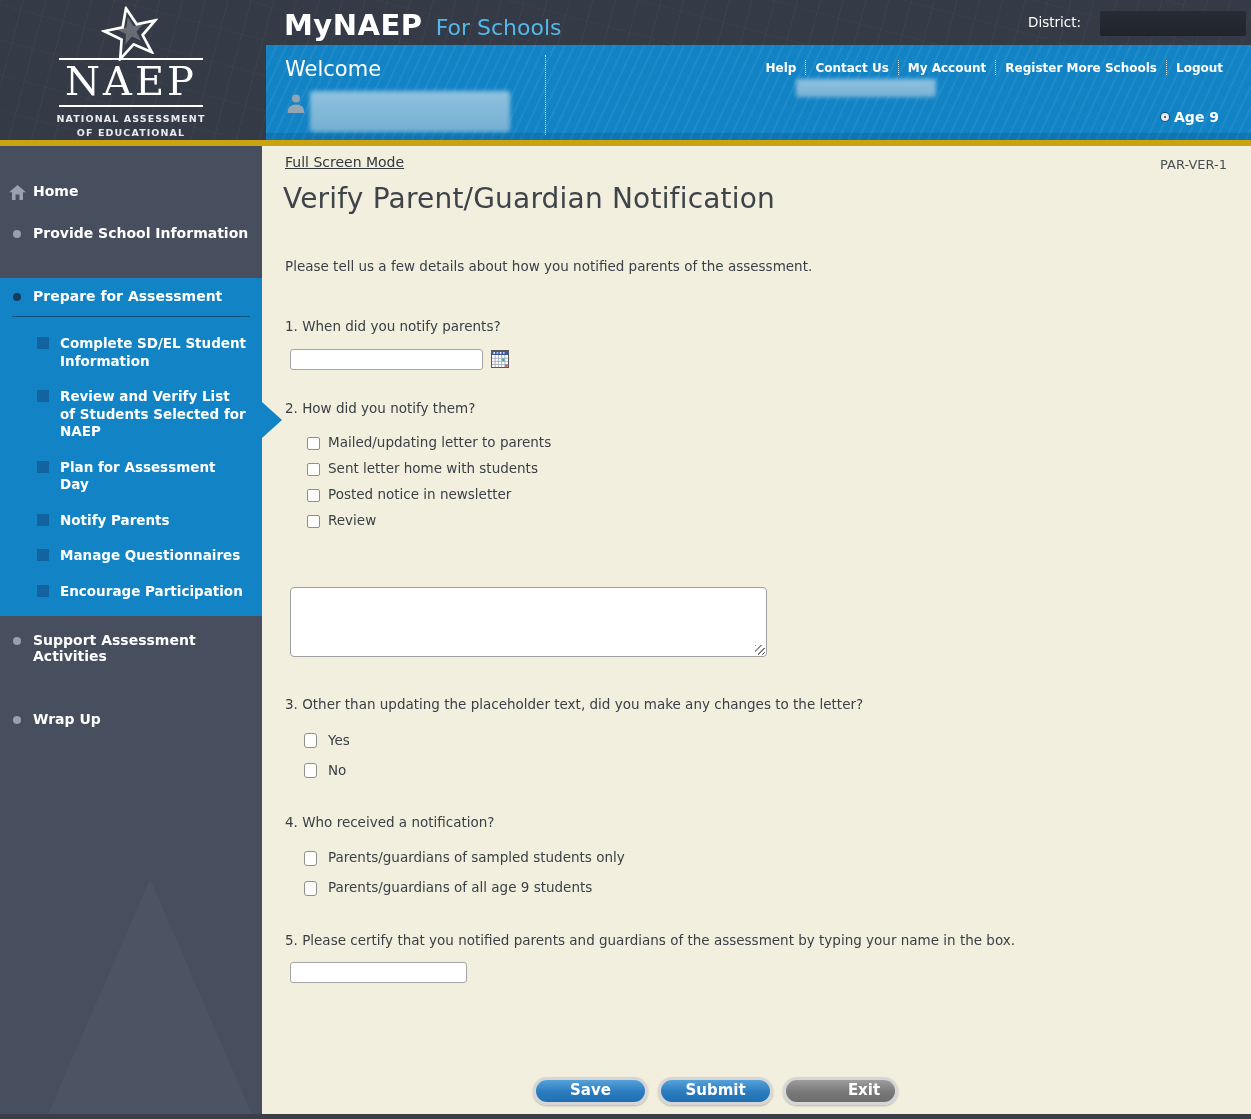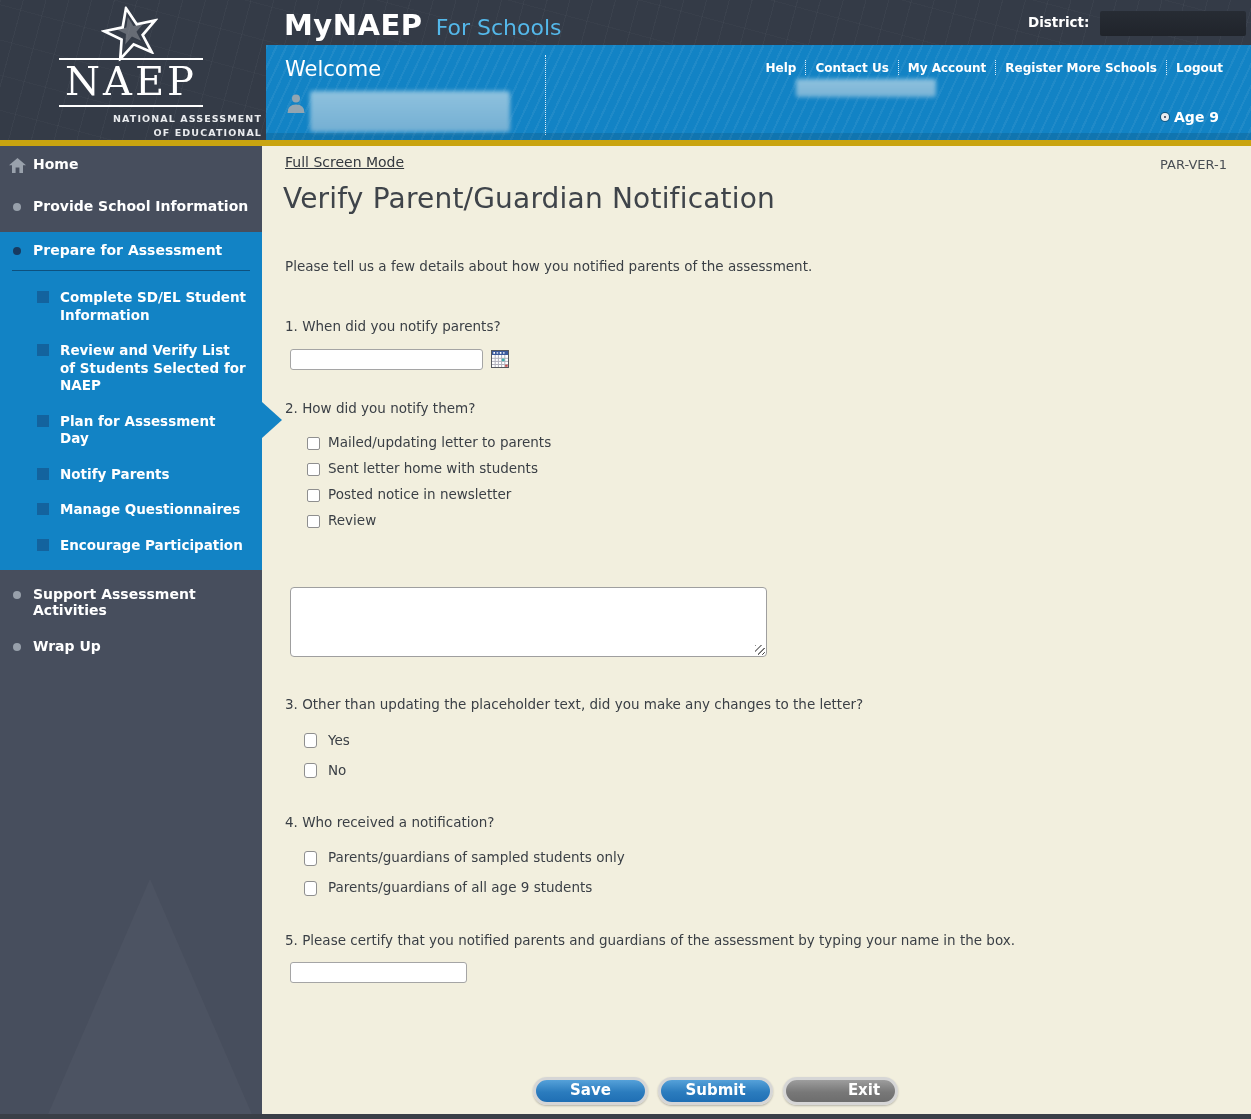--- a/index.html
+++ b/index.html
@@ -20,27 +20,27 @@
       repeating-linear-gradient(105deg, rgba(255,255,255,.03) 0 1px, transparent 1px 22px),
       repeating-linear-gradient(15deg, rgba(255,255,255,.02) 0 1px, transparent 1px 34px);
   }
   #logo-panel { position:absolute; left:0; top:0; width:262px; height:140px; text-align:center; }
   .star-wrap { margin-top:6px; }
   .naep-word {
     display:inline-block; color:#fff; font-family:"DejaVu Serif","Liberation Serif",serif;
     font-size:40px; letter-spacing:3px; line-height:1.02; padding:1px 6px 3px 6px;
     border-top:2px solid #fff; border-bottom:2px solid #fff; margin-top:-4px;
   }
-  .naep-tagline { color:#e9ebee; font-size:9.5px; letter-spacing:1.1px; line-height:1.5; margin-top:5px; font-weight:bold;text-align:right;}
+  .naep-tagline { color:#e9ebee; font-size:9.5px; letter-spacing:1.1px; line-height:1.5; margin-top:5px; font-weight:bold;}
 
   #brand { position:absolute; left:284px; top:8px; white-space:nowrap; }
   #brand .t1 { color:#fff; font-size:29px; font-weight:bold; letter-spacing:.5px; }
   #brand .t2 { color:#54b8ea; font-size:22px; margin-left:8px; }
 
-  #district { position:absolute; left:1028px; top:14px; color:#fff; font-weight:bold; font-size:13.5px; }
+  #district { position:absolute; left:1028px; top:14px; color:#fff; font-weight:normal; font-size:13.5px; }
   .redact-dark {
     position:absolute; left:1100px; top:11px; width:146px; height:25px;
     background:linear-gradient(#272c34,#20242b); border-radius:2px; filter:blur(.6px);
   }
 
   
   #welcome-bar {
     position:absolute; left:266px; top:45px; width:985px; height:95px;
     background:#1283c5;
     background-image:repeating-linear-gradient(115deg, rgba(255,255,255,.06) 0 2px, rgba(255,255,255,0) 2px 9px);
@@ -72,21 +72,21 @@
   
   #sidebar {
     position:absolute; left:0; top:146px; width:262px; height:973px;
     background:#474e5d; color:#fff; overflow:hidden;
   }
   .side-watermark {
     position:absolute; left:20px; bottom:-60px; width:0; height:0;
     border-left:130px solid transparent; border-right:130px solid transparent;
     border-bottom:300px solid rgba(255,255,255,.03);
   }
-  .side-item { position:relative; font-weight:bold; font-size:14px; padding:10px 10px 10px 33px; cursor:pointer; }
+  .side-item { position:relative; font-weight:bold; font-size:14px; padding:10px 10px 10px 33px; cursor:pointer;margin-top:27px; }
   .side-item .dot {
     position:absolute; left:13px; top:15px; width:8px; height:8px; border-radius:50%; background:#98a0ab;
   }
   .side-item .home-ic { position:absolute; left:9px; top:12px; width:17px; height:15px; }
   #side-active {
     background:#1283c5; padding-bottom:16px; margin-top:8px;
   }
   #side-active .side-item .dot { background:#173a60; }
   #side-active .divider { border-top:1px solid rgba(10,40,70,.55); margin:2px 12px 0 12px; }
   .side-sub {

